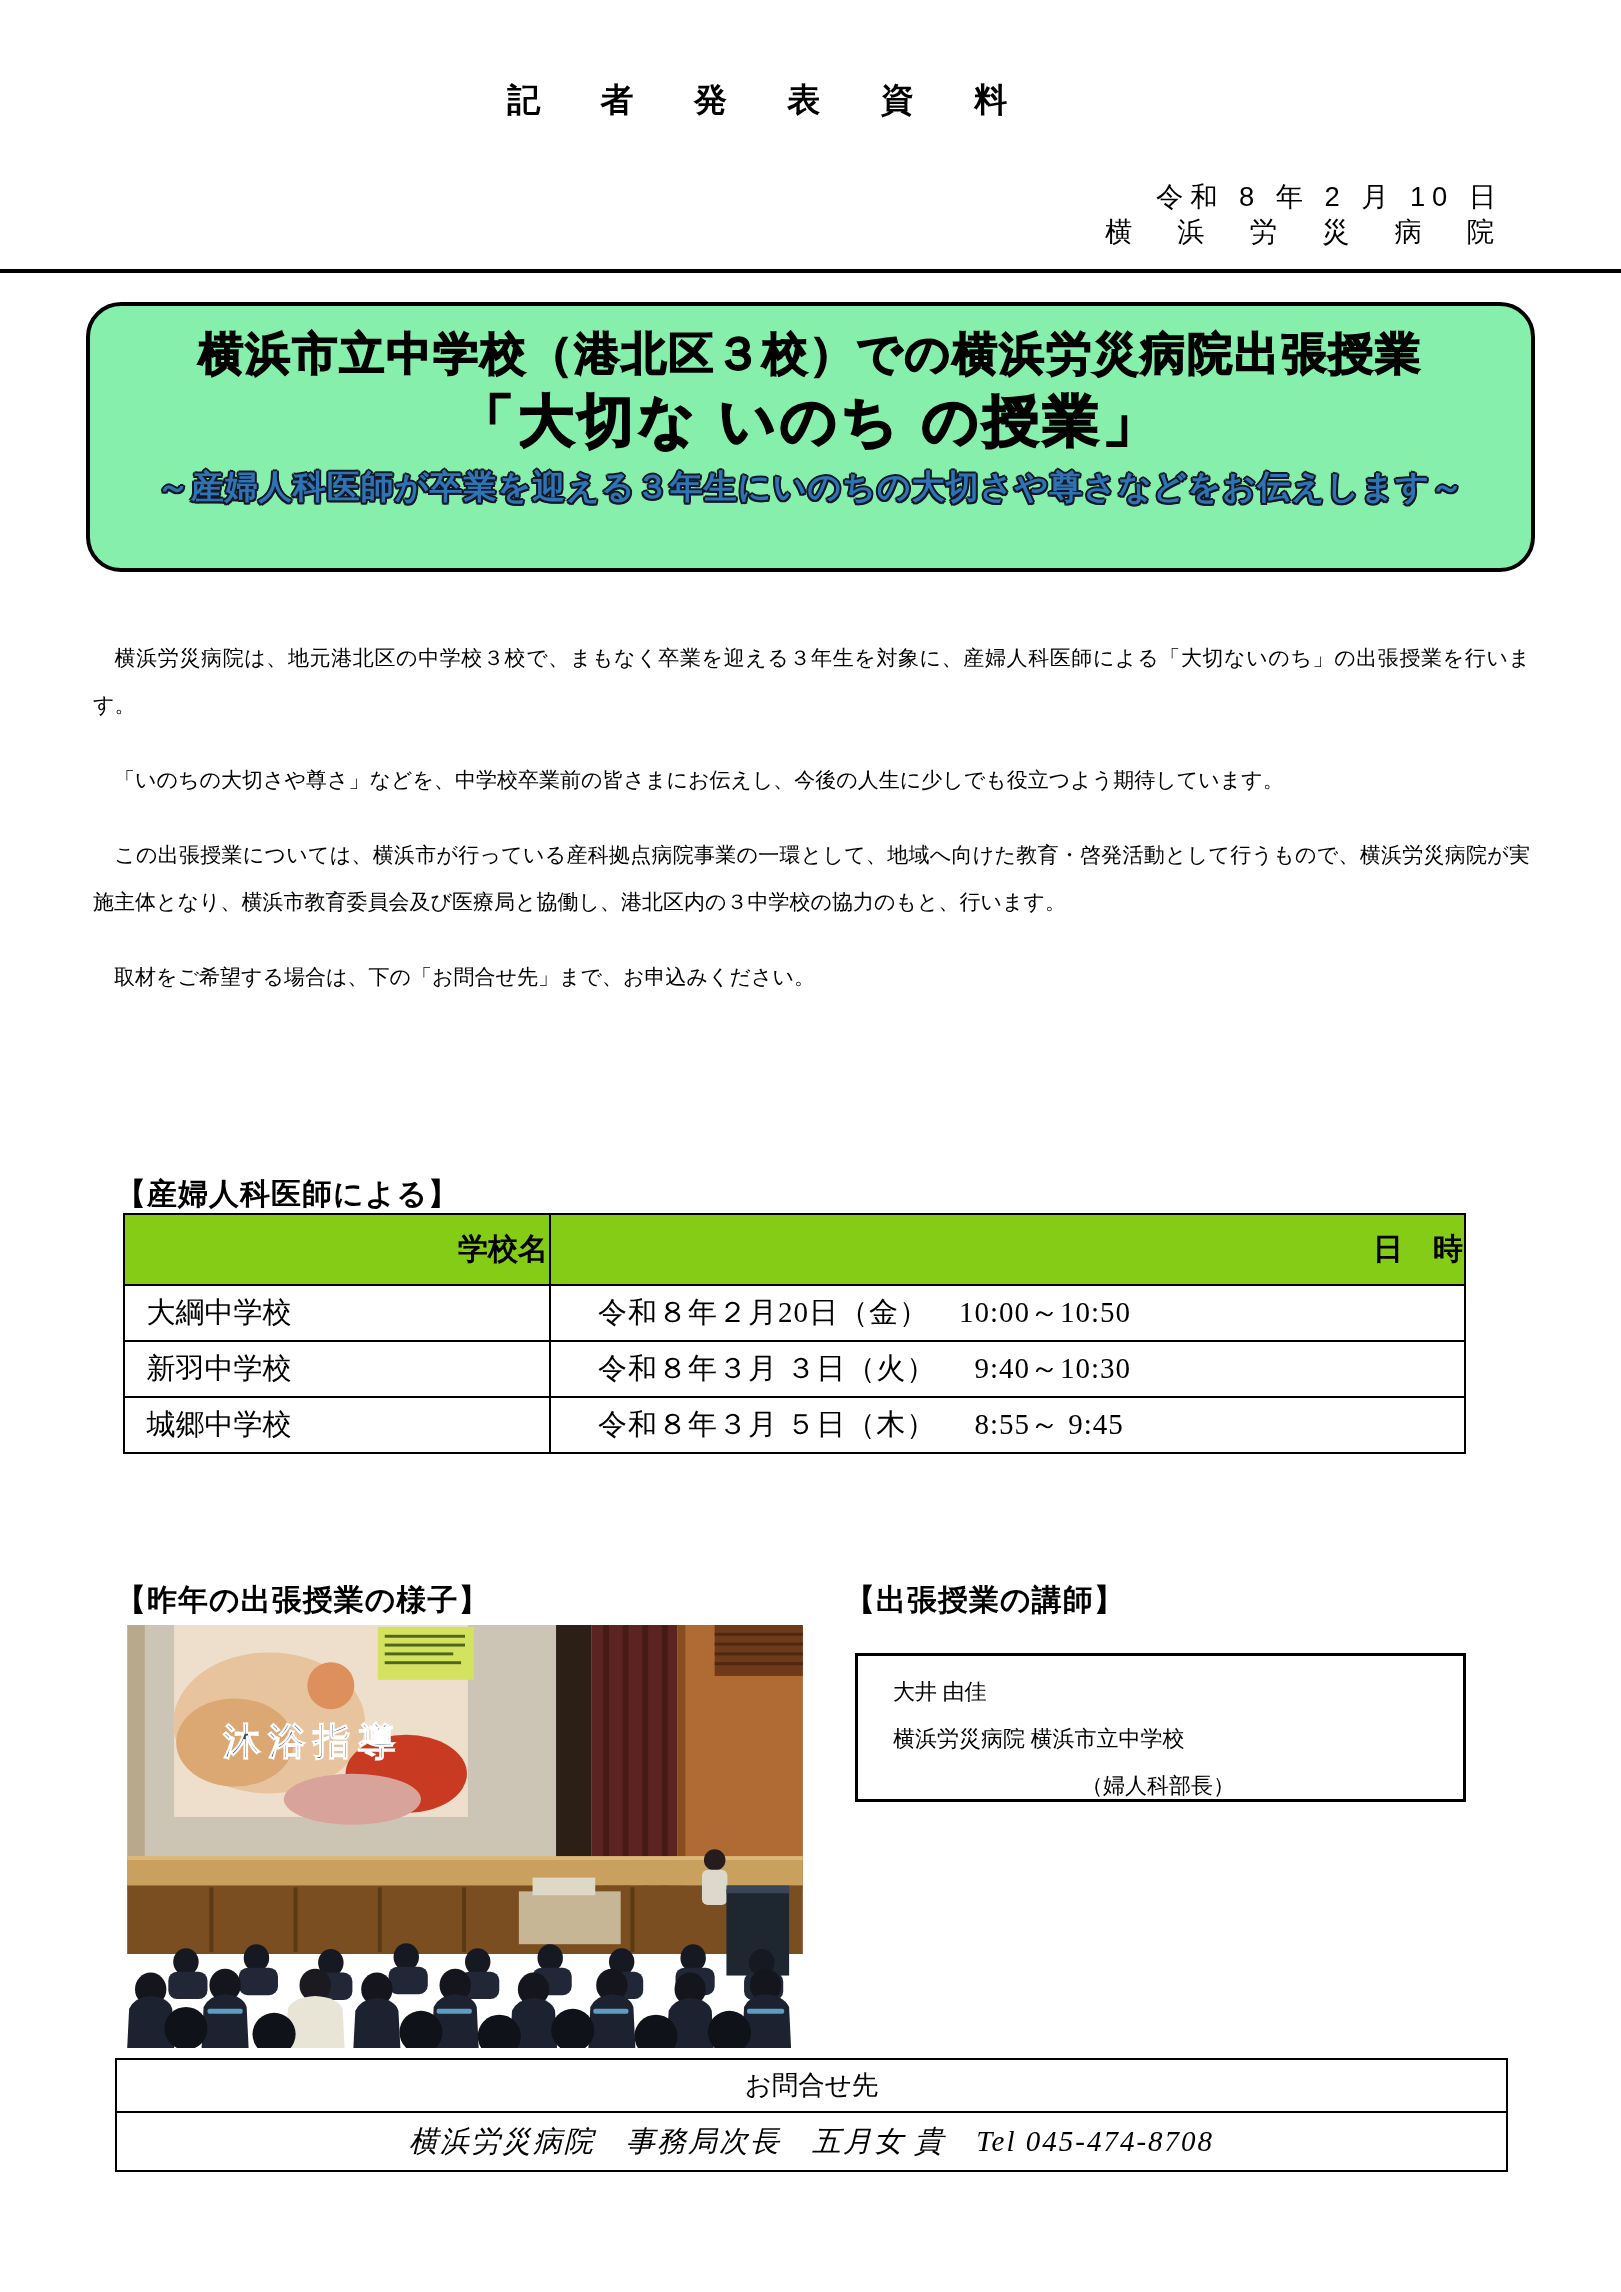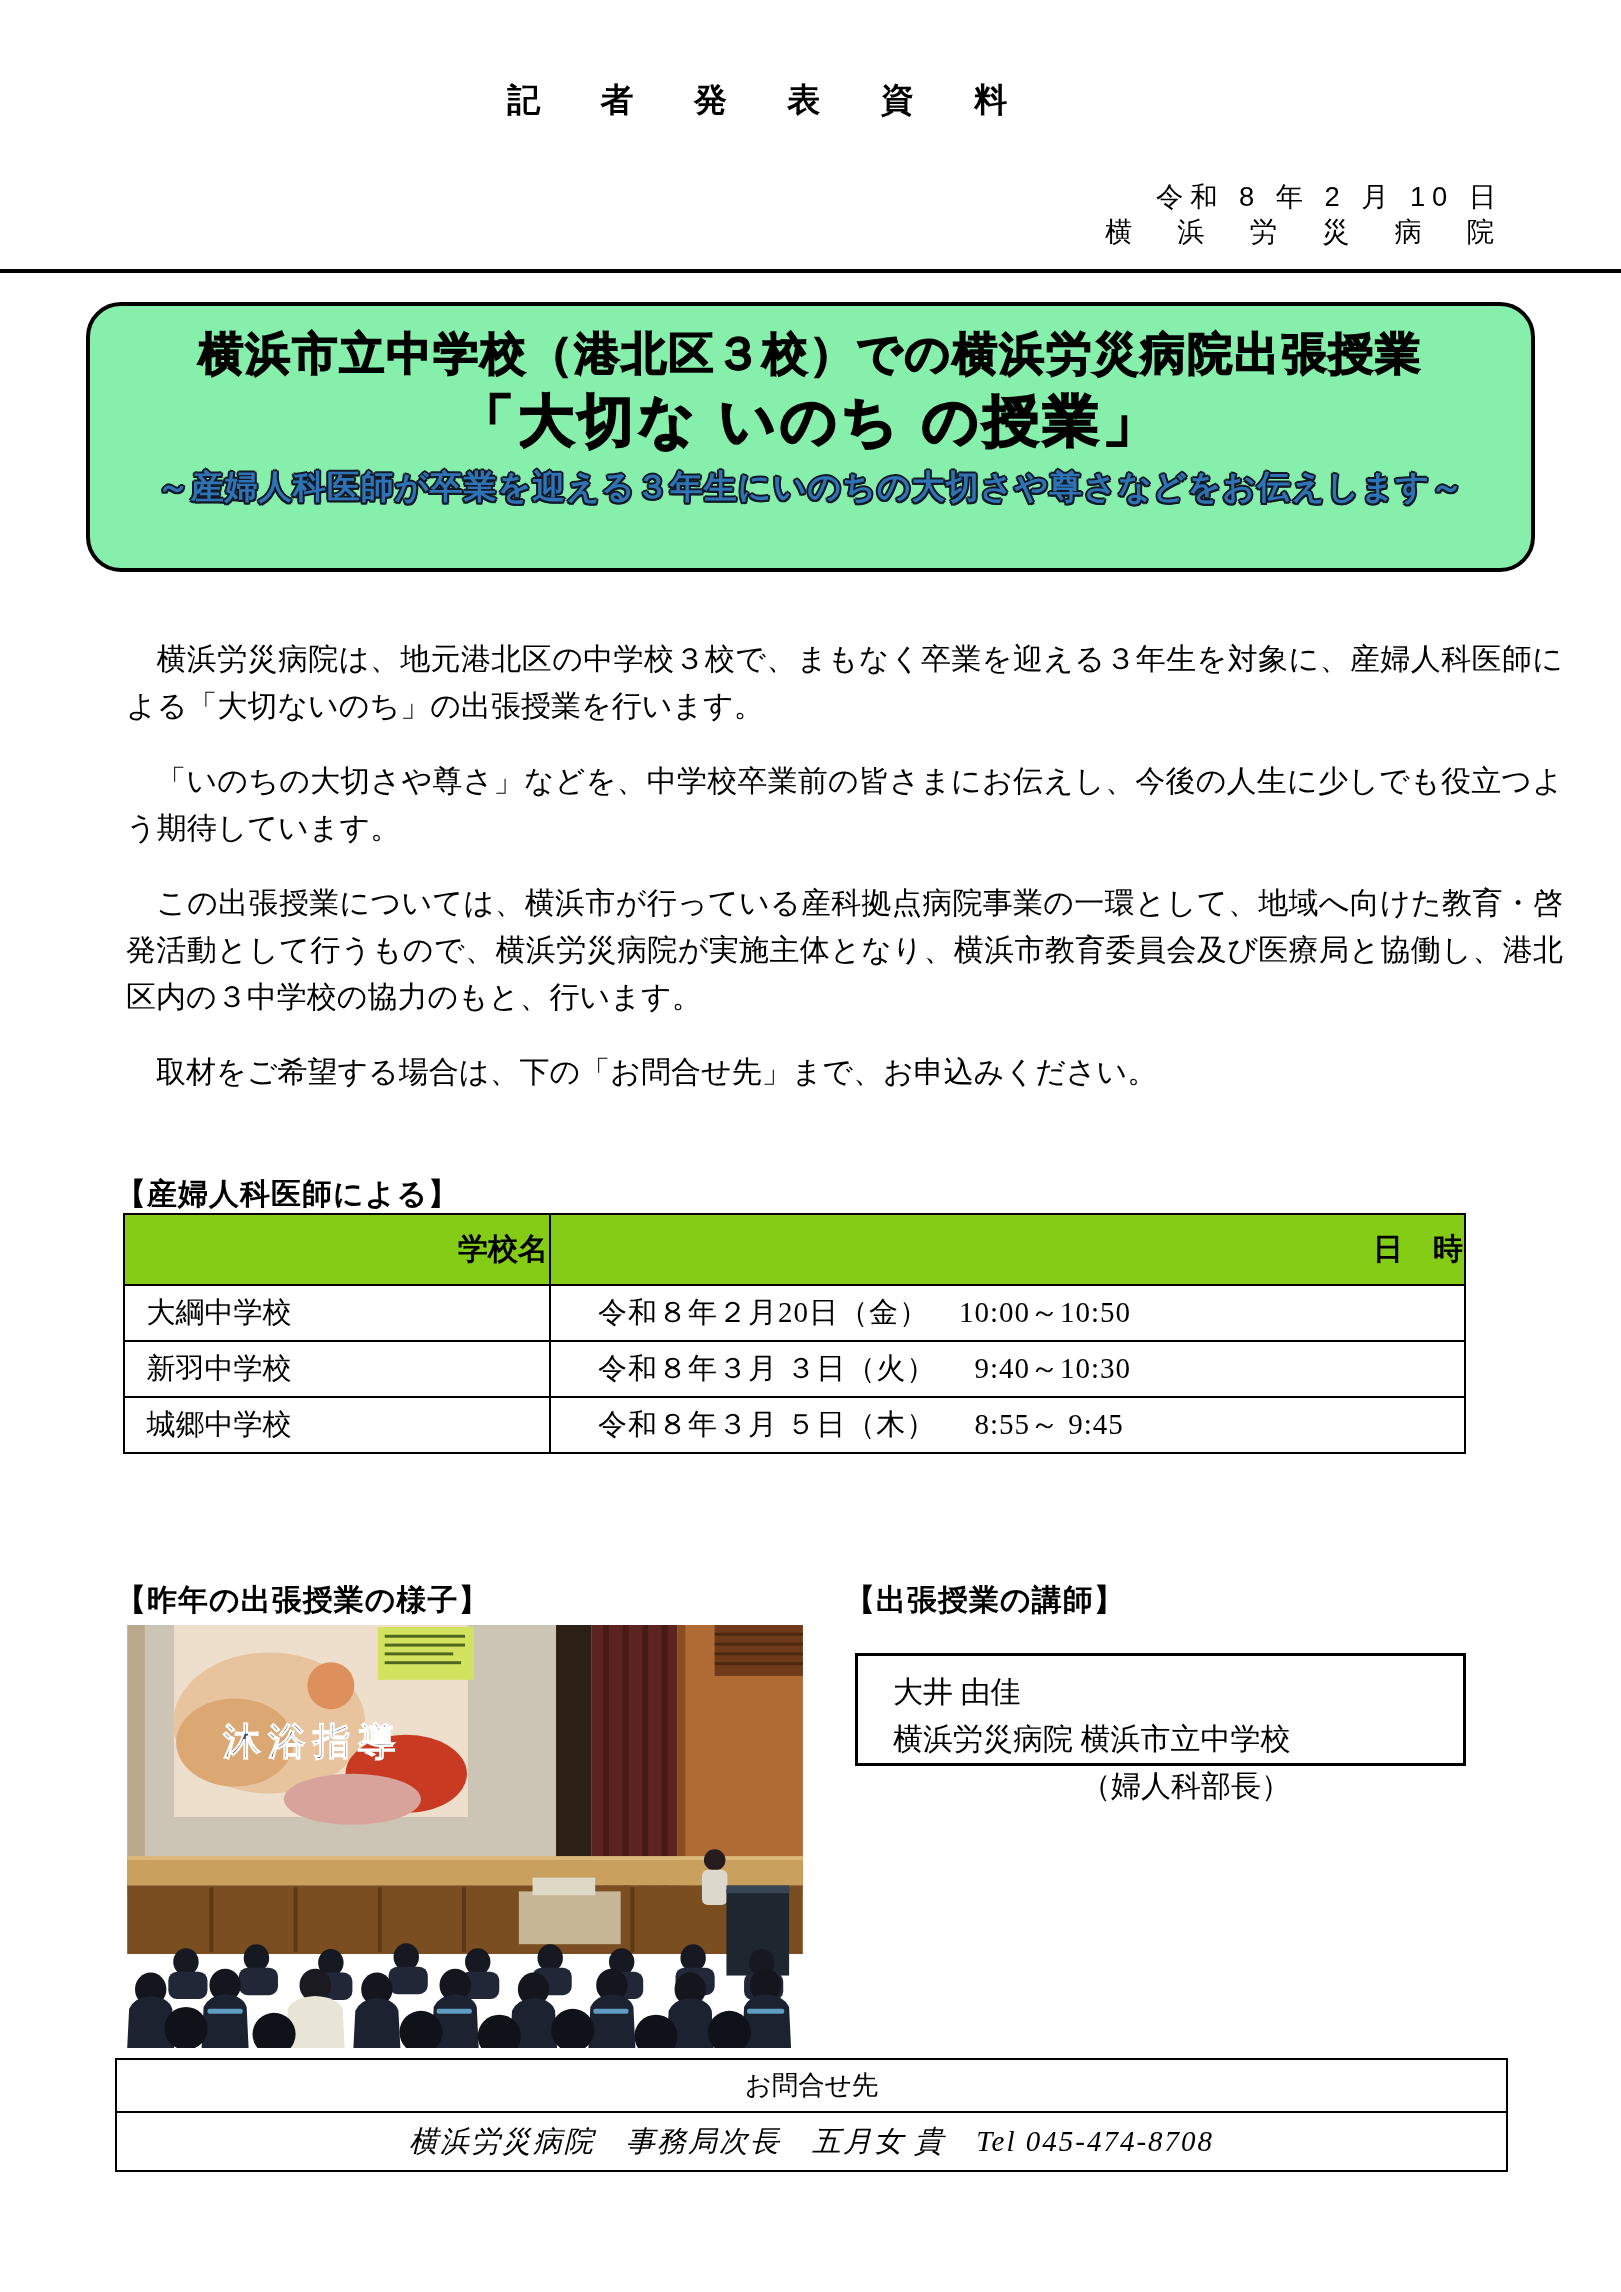--- a/index.html
+++ b/index.html
@@ -53,23 +53,22 @@
     font-size:33px;font-weight:900;letter-spacing:1px;
     color:#2E74B5;
     text-shadow:
       2px 0 0 #141826,-2px 0 0 #141826,0 2px 0 #141826,0 -2px 0 #141826,
       1.5px 1.5px 0 #141826,-1.5px 1.5px 0 #141826,
       1.5px -1.5px 0 #141826,-1.5px -1.5px 0 #141826;
   }
   
   .body-text{
     position:absolute;top:635px;left:93px;width:1437px;
-    font-size:30px;line-height:47px;
+    font-size:21px;line-height:47px;
     text-align:justify;
-    margin-left:33px;
   }
   .body-text p{margin:0 0 28px 0;}
   
   .section-label{
     font-family:"Liberation Sans","DejaVu Sans",sans-serif;
     font-weight:bold;font-size:30px;letter-spacing:1px;
   }
   .schools-label{position:absolute;top:1174px;left:116px;}
   
   .schools-table{
@@ -90,24 +89,24 @@
   .schools-table td.cell-date{padding-left:47px;text-align:left;letter-spacing:1px;}
   
   .photo-label{position:absolute;top:1580px;left:116px;}
   .lecturer-label{position:absolute;top:1580px;left:845px;}
   .photo-frame{
     position:absolute;top:1625px;left:127px;width:676px;height:423px;
     overflow:hidden;
   }
   .photo-frame svg{display:block;}
   .lecturer-box{
-    position:absolute;top:1653px;left:855px;width:611px;height:113px;
+    position:absolute;top:1653px;left:855px;width:611px;height:149px;
     border:3.9px solid #000;box-sizing:border-box;
     padding:11.8px 0 0 35px;
-    font-size:30px;line-height:47px;
+    font-size:22px;line-height:47px;
   }
   .lect-position{padding-left:188px;}
   
   .contact-box{
     position:absolute;top:2058px;left:115px;width:1393px;
     border:2.9px solid #000;box-sizing:border-box;
   }
   .contact-title{
     height:51px;line-height:51px;text-align:center;
     border-bottom:2.9px solid #000;

